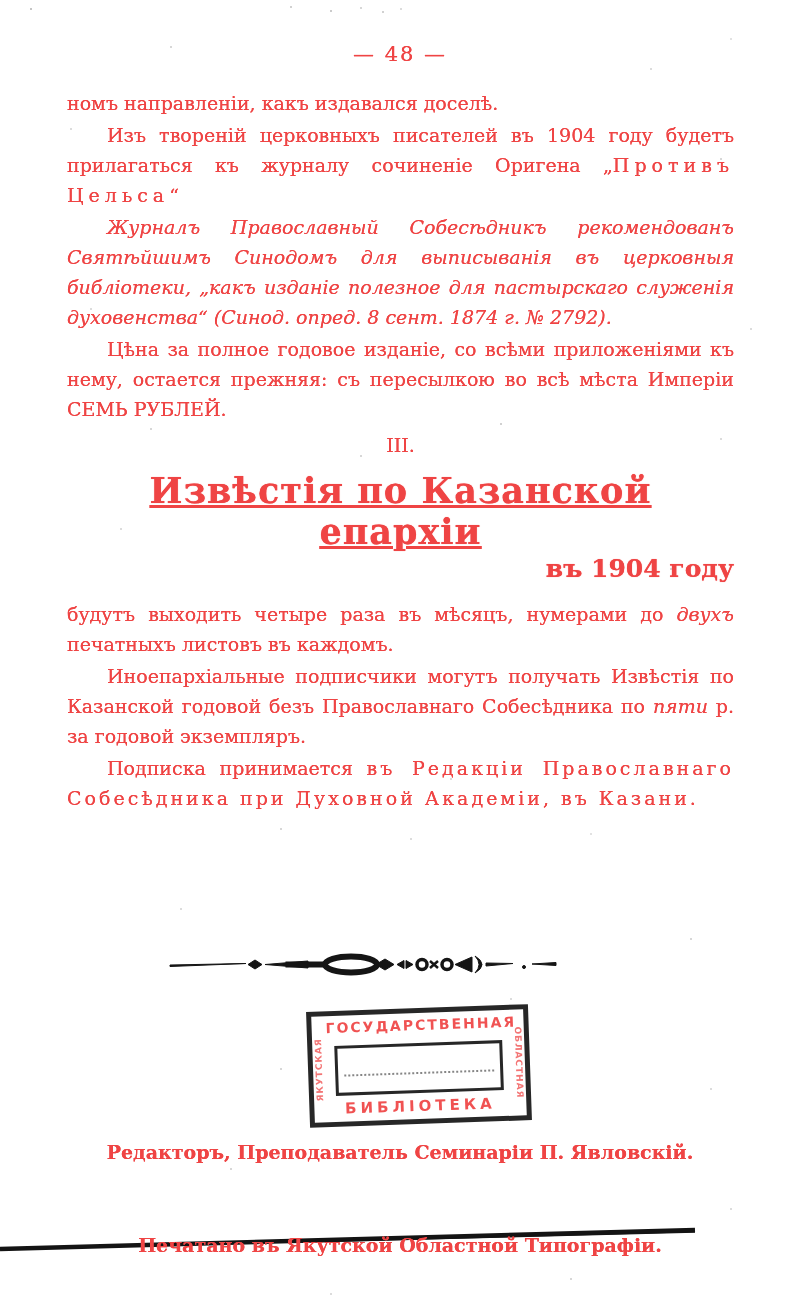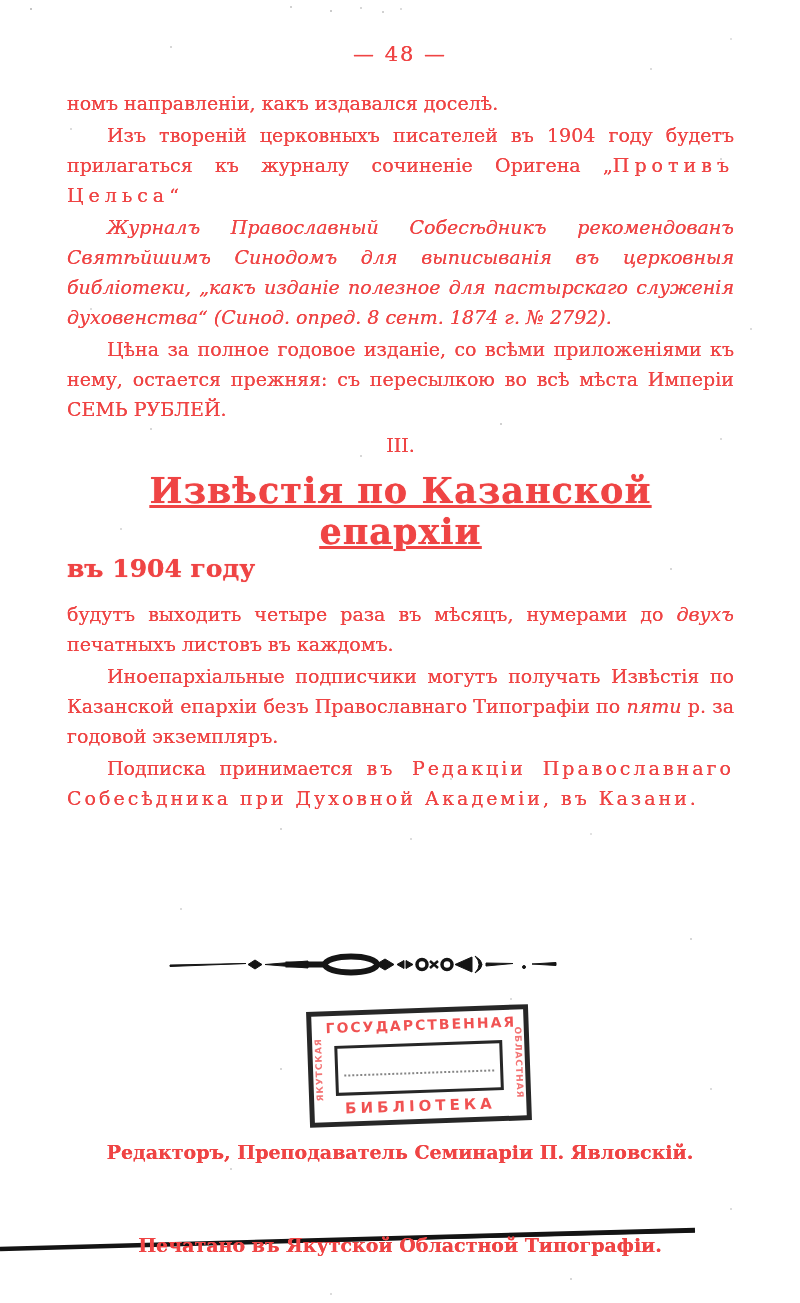--- a/index.html
+++ b/index.html
@@ -49,21 +49,21 @@
   }
   .main-title {
     margin:10px 0 2px 0;
     text-align:center;
     font-size:35px; font-weight:bold; letter-spacing:1px;
     text-shadow:0 0 .7px currentColor;
     text-decoration:underline;
   }
   .sub-title {
     margin:2px 0 16px 0;
-    text-align:left;
+    text-align:right;
     font-size:25px; font-weight:bold;
     text-shadow:0 0 .7px currentColor;
   }
   
   .divider { position:absolute; top:950px; left:168px; width:390px; height:28px; }
   
   .stamp {
     position:absolute; left:308px; top:1008px;
     width:222px; height:116px;
     border:5px solid #151515;
@@ -133,21 +133,21 @@
 
     <p class="indent"><span>Цѣна за полное годовое изданіе, со всѣми приложеніями къ нему, остается прежняя: съ пересылкою во всѣ мѣста Имперіи СЕМЬ РУБЛЕЙ.</span></p>
 
     <p class="section-number">III.</p>
 
     <div class="main-title">Извѣстія по Казанской епархіи</div>
     <div class="sub-title">въ 1904 году</div>
 
     <p><span>будутъ выходить четыре раза въ мѣсяцъ, нумерами до </span><span class="italic">двухъ</span><span> печатныхъ листовъ въ каждомъ.</span></p>
 
-    <p class="indent"><span>Иноепархіальные подписчики могутъ получать Извѣстія по Казанской епархіи безъ Православнаго Типографіи по </span><span class="italic">пяти</span><span> р. за годовой экземпляръ.</span></p>
+    <p class="indent"><span>Иноепархіальные подписчики могутъ получать Извѣстія по Казанской годовой безъ Православнаго Собесѣдника по </span><span class="italic">пяти</span><span> р. за годовой экземпляръ.</span></p>
 
     <p class="indent"><span>Подписка принимается </span><span class="spaced-tight">въ Редакціи Православнаго Собесѣдника при Духовной Академіи, въ Казани.</span></p>
 
   </div>
 
   <div class="divider">
     <svg width="390" height="28" viewBox="0 0 390 28">
       <g stroke="#151515" fill="#151515">
         <path d="M2,15 L78,13.5 L2,16.5 Z"></path>
         <polygon points="80,14.5 87,10 94,14.5 87,19"></polygon>

